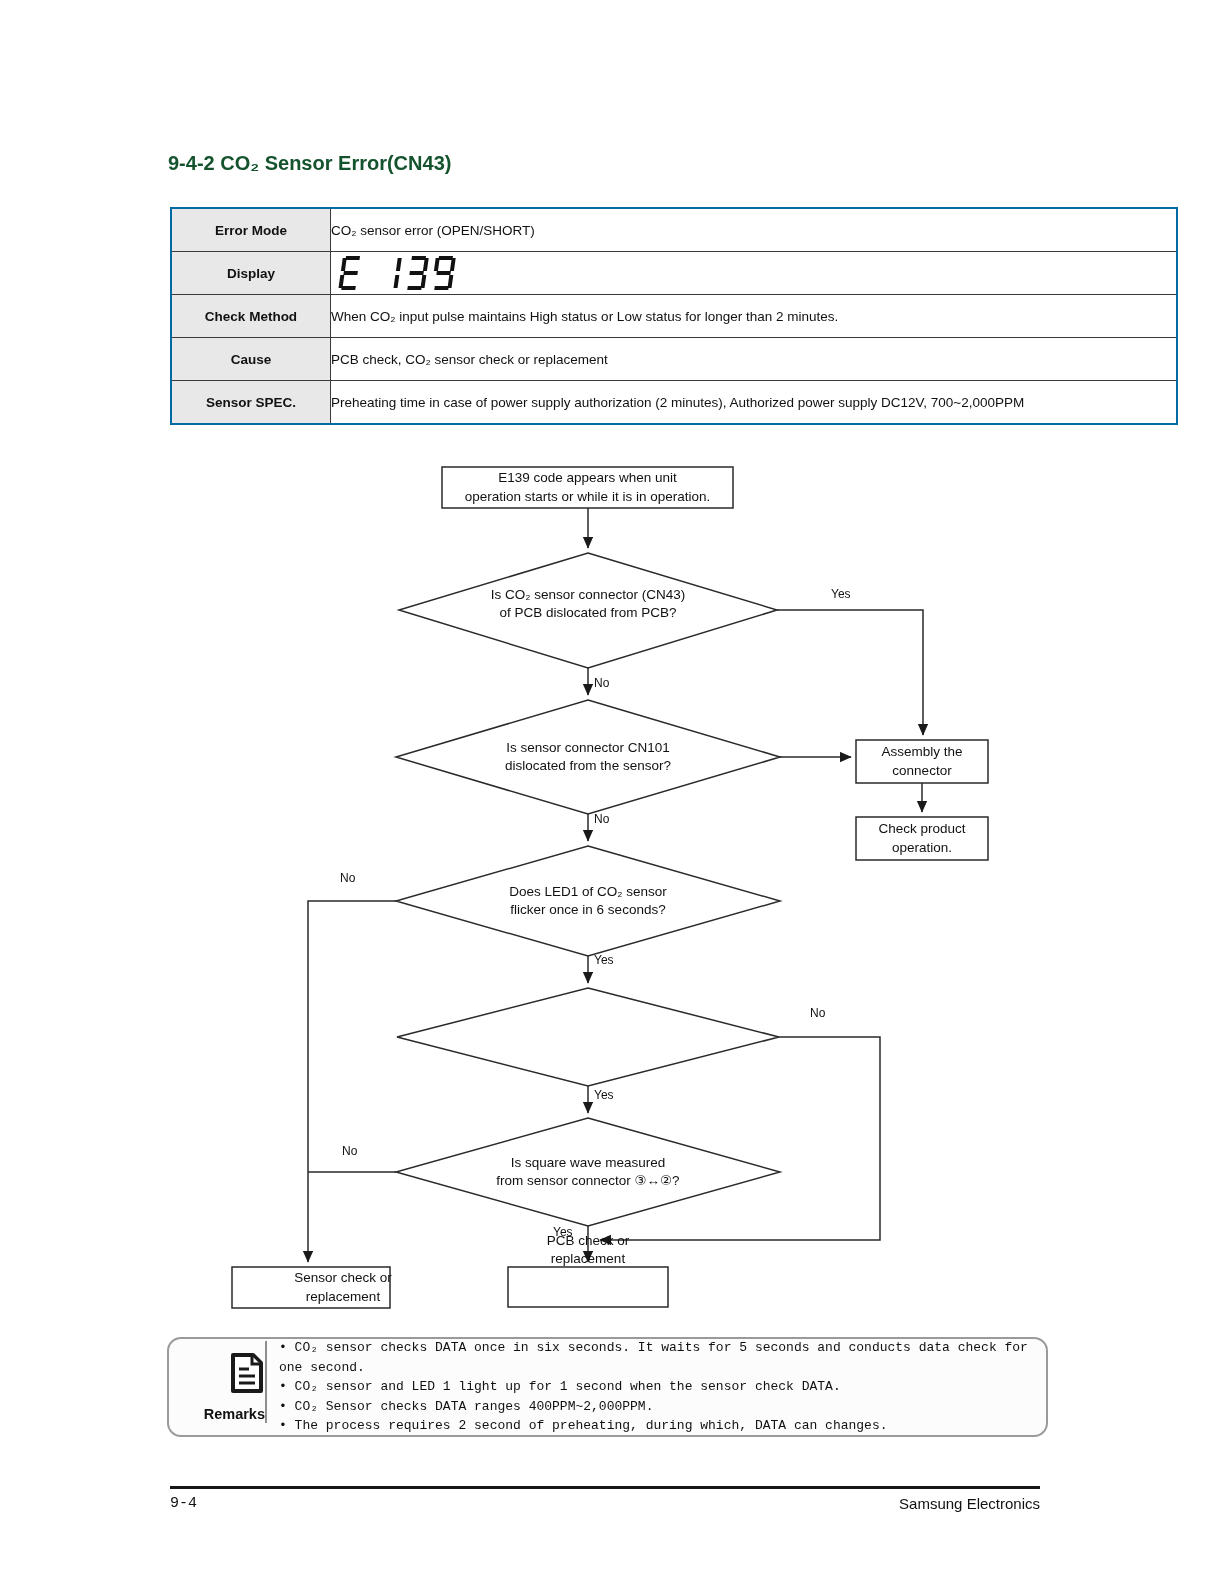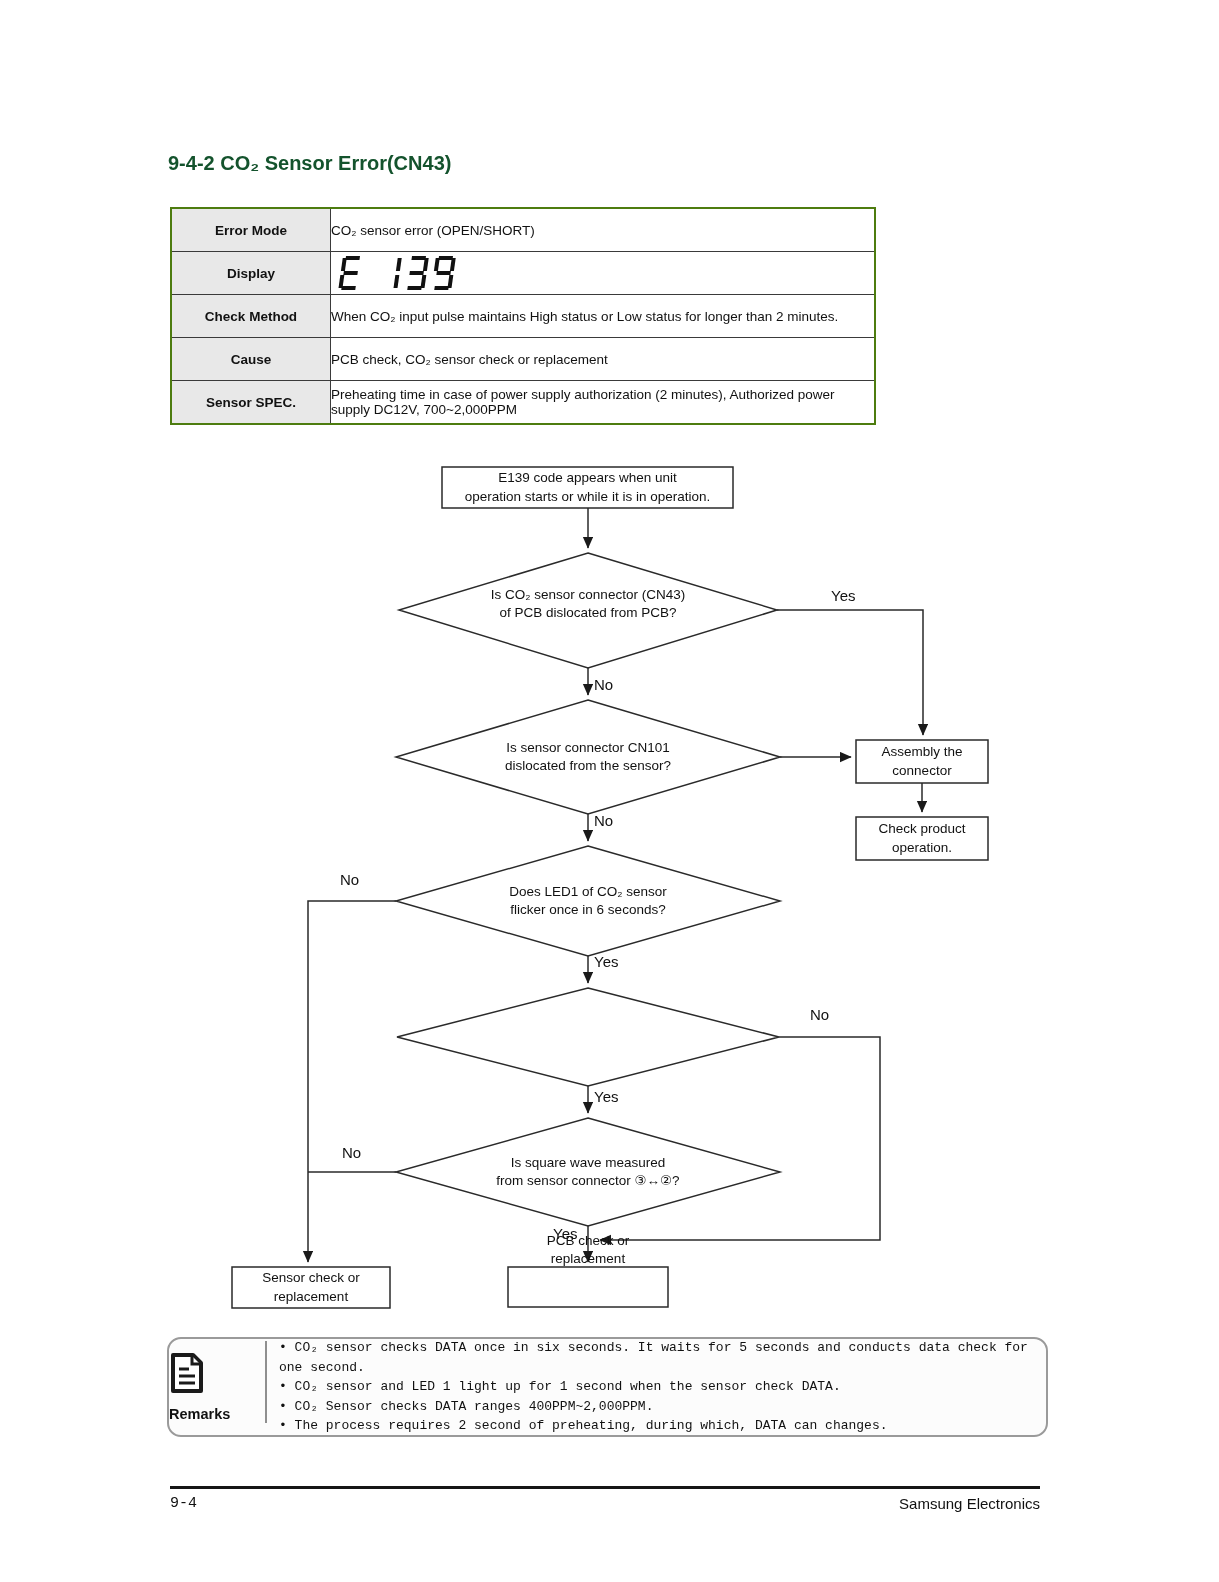--- a/index.html
+++ b/index.html
@@ -5,42 +5,42 @@
   html,body{margin:0;padding:0;background:#ffffff;}
   body{font-family:"Liberation Sans","DejaVu Sans",sans-serif;color:#111;}
   #page{position:relative;width:1219px;height:1582px;background:#fff;overflow:hidden;}
 
   .abs{position:absolute;}
 
   
   .page-title{left:168px;top:152px;width:600px;font-size:20px;font-weight:bold;color:#14532d;}
 
   
-  .itable{left:170px;top:207px;width:706px;border:2px solid #4d7c0f;box-sizing:border-box;}
+  .itable{left:170px;top:207px;width:1008px;border:2px solid #0369a1;box-sizing:border-box;}
   .itable .row{display:flex;height:42px;border-top:1px solid #3a3a3a;}
   .itable .row:first-child{border-top:none;}
   .itable .lbl{width:158px;background:#e8e8e8;border-right:1px solid #3a3a3a;
     display:flex;align-items:center;justify-content:center;font-weight:bold;font-size:13.5px;}
   .itable .val{flex:1;display:flex;align-items:center;font-size:13.5px;}
 
   
   svg.flow{left:0;top:440px;}
   svg.flow .shape{fill:#ffffff;stroke:#2a2a2a;stroke-width:1.5;}
   svg.flow .edge{fill:none;stroke:#2a2a2a;stroke-width:1.5;}
 
   
   .fl{position:absolute;display:flex;align-items:center;justify-content:center;
       text-align:center;white-space:pre-line;font-size:13.5px;line-height:1.35;color:#111;}
-  .el{position:absolute;font-size:15px;color:#111;}
+  .el{position:absolute;font-size:12px;color:#111;}
 
   
   .remarks{left:167px;top:1337px;width:881px;height:100px;box-sizing:border-box;
     border:2px solid #9a9a9a;border-radius:14px;background:#fcfcfc;
     display:flex;align-items:center;}
-  .remarks-left{width:96px;display:flex;flex-direction:column;align-items:flex-start;gap:12px;}
+  .remarks-left{width:96px;display:flex;flex-direction:column;align-items:flex-end;gap:12px;}
   .remarks-label{font-weight:bold;font-size:14.5px;}
   .remarks-divider{width:2px;height:82px;background:#8f8f8f;margin-top:-10px;}
   .remarks-items{flex:1;padding:0 18px 0 12px;font-size:13px;line-height:19.5px;font-family:Liberation Mono, monospace;}
 
   
   .footer-rule{left:170px;top:1486px;width:870px;height:3px;background:#161616;}
   .footer-left{left:170px;top:1495px;font-size:15px;font-family:Liberation Mono, monospace;}
   .footer-right{right:179px;top:1495px;font-size:15px;}
 </style>
 </head>
@@ -135,21 +135,21 @@
   <div class="fl" style="left:448px;top:729px;width:280px;height:56px;">Is sensor connector CN101
 dislocated from the sensor?</div>
   <div class="fl" style="left:448px;top:873px;width:280px;height:56px;">Does LED1 of CO₂ sensor
 flicker once in 6 seconds?</div>
   <div class="fl" style="left:438px;top:1144px;width:300px;height:56px;">Is square wave measured
 from sensor connector ③↔②?</div>
   <div class="fl" style="left:856px;top:740px;width:132px;height:43px;">Assembly the
 connector</div>
   <div class="fl" style="left:856px;top:817px;width:132px;height:43px;">Check product
 operation.</div>
-  <div class="fl" style="left:232px;top:1267px;width:158px;height:41px;">Sensor check or
+  <div class="fl" style="left:232px;top:1267px;width:158px;height:41px;padding-left:32px;">Sensor check or
 replacement</div>
   <div class="fl" style="left:508px;top:1230px;width:160px;height:40px;">PCB check or replacement</div>
 
   <div class="el" style="left:831px;top:587px;">Yes</div>
   <div class="el" style="left:594px;top:676px;">No</div>
   <div class="el" style="left:594px;top:812px;">No</div>
   <div class="el" style="left:340px;top:871px;">No</div>
   <div class="el" style="left:594px;top:953px;">Yes</div>
   <div class="el" style="left:810px;top:1006px;">No</div>
   <div class="el" style="left:594px;top:1088px;">Yes</div>

